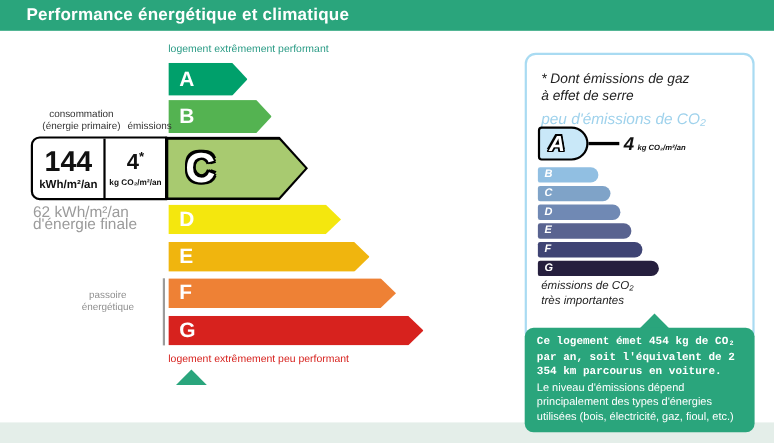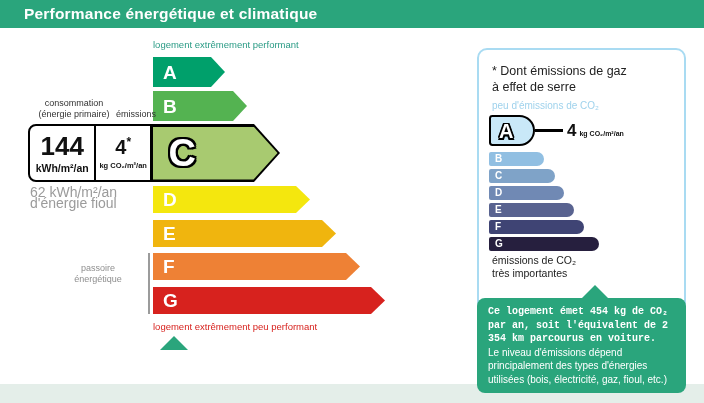--- a/index.html
+++ b/index.html
@@ -59,24 +59,24 @@
   .unit-2 { font-size:7.5px; font-weight:600; color:#111; margin-top:4px; }
   .final-energy { position:absolute; left:30px; top:187px; font-size:14px; color:#9b9b9b; line-height:11px; }
 
   
   .sieve-lbl { position:absolute; left:58px; top:263px; width:80px; text-align:center;
                font-size:9px; color:#8f8f8f; line-height:11px; }
   .sieve-line { position:absolute; left:148px; top:253px; width:2px; height:61px; background:#9b9b9b; }
 
   
   .co2-panel { position:absolute; left:477px; top:48px; width:209px; height:264px; background:#fff;
-               border:2px solid #a9dbf2; border-radius:10px; z-index:1; }
+               border:2px solid #a9dbf2; border-radius:10px; z-index:1;font-style:italic; }
   .co2-title { position:absolute; left:13px; top:13px; font-size:12.5px; font-weight:500;
                color:#222; line-height:16px; }
-  .co2-low { position:absolute; left:13px; top:50px; font-size:10px; color:#9fd2ec; }
+  .co2-low { position:absolute; left:13px; top:50px; font-size:14px; color:#9fd2ec; }
   .co2-a { position:absolute; left:10px; top:65px; width:46px; height:31px; border:2.5px solid #000;
            border-radius:4px 18px 18px 4px; display:flex; align-items:center; padding-left:8px; }
   .co2-line { position:absolute; left:56px; top:79px; width:28px; height:2.5px; background:#000; }
   .co2-val { position:absolute; left:88px; top:71px; display:flex; align-items:baseline; }
   .co2-val .v { font-size:17px; font-weight:800; color:#111; }
   .co2-val .u { font-size:7px; font-weight:600; color:#111; margin-left:3px; }
   .cbar { position:absolute; left:10px; height:14px; border-radius:2px 7px 7px 2px;
           display:flex; align-items:center; padding-left:6px; }
   .cbar .ltr { color:#fff; font-weight:bold; font-size:10px; line-height:1; }
   .cb-b { top:102px; width:55px; }
@@ -137,21 +137,21 @@
   </div>
 
   <div class="c-outer">
     <div class="c-inner" style="background-color: rgb(168, 202, 112);">
       <span class="outline-big">C</span>
     </div>
   </div>
 
   <div class="final-energy">
     <div>62 kWh/m²/an</div>
-    <div>d'énergie fioul</div>
+    <div>d'énergie finale</div>
   </div>
 
   <div class="arrow g-d" style="background-color: rgb(244, 231, 14);">
     <span class="ltr">D</span>
   </div>
   <div class="arrow g-e" style="background-color: rgb(240, 181, 14);">
     <span class="ltr">E</span>
   </div>
   <div class="arrow g-f" style="background-color: rgb(238, 129, 53);">
     <span class="ltr">F</span>

